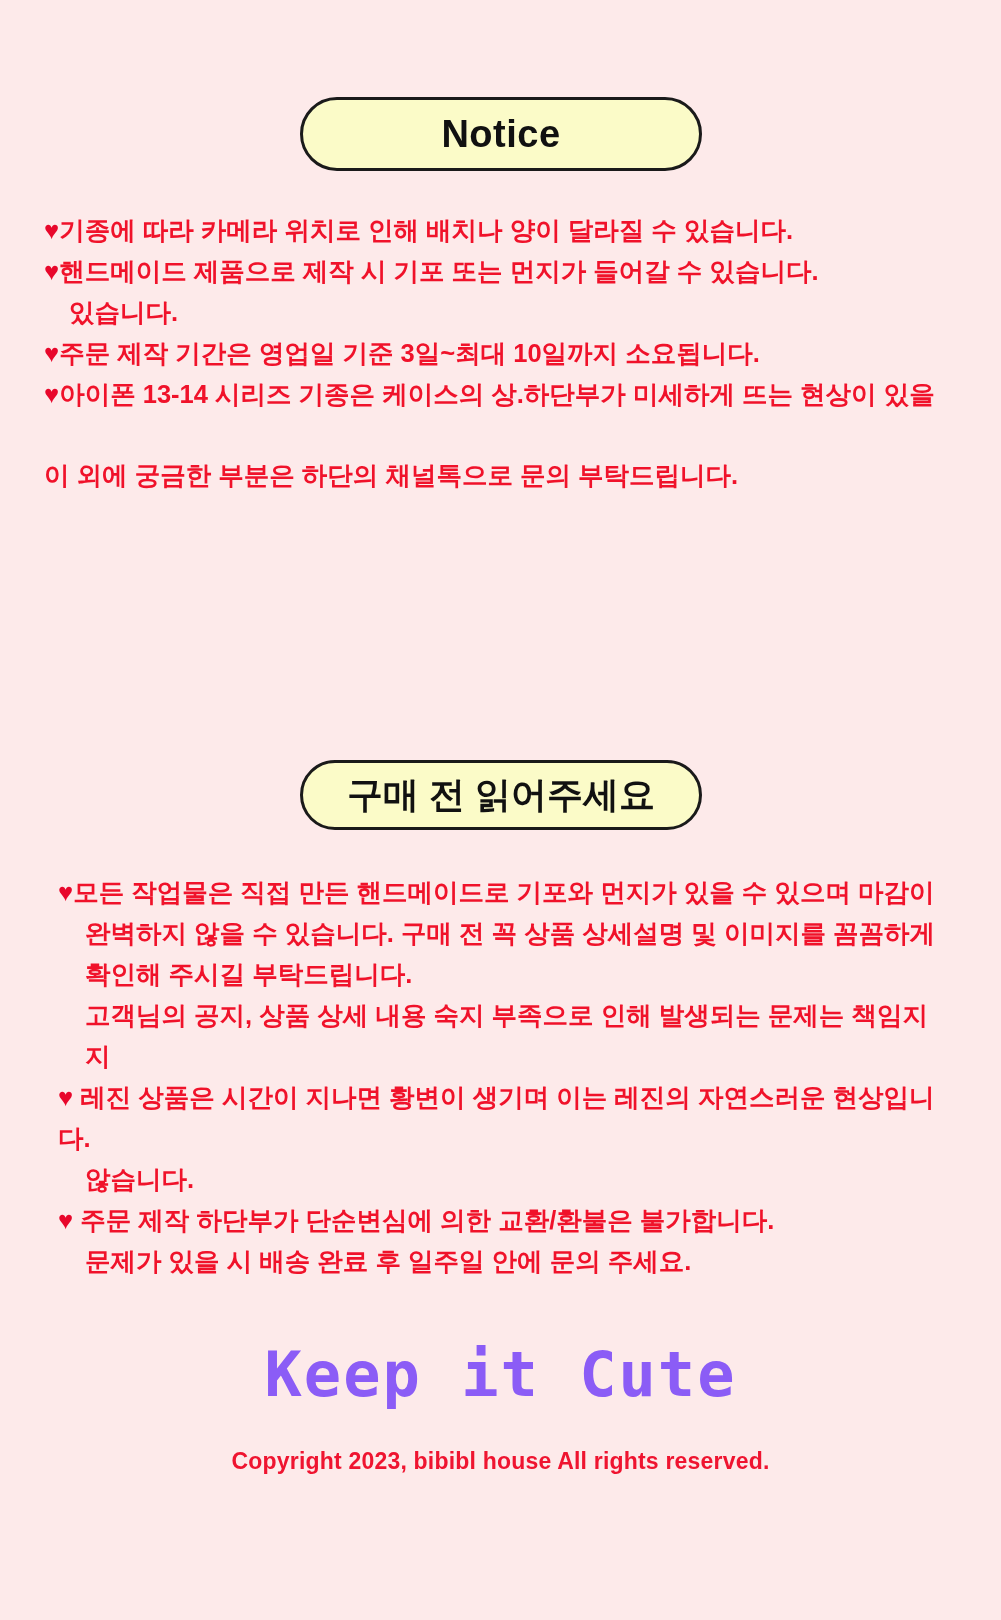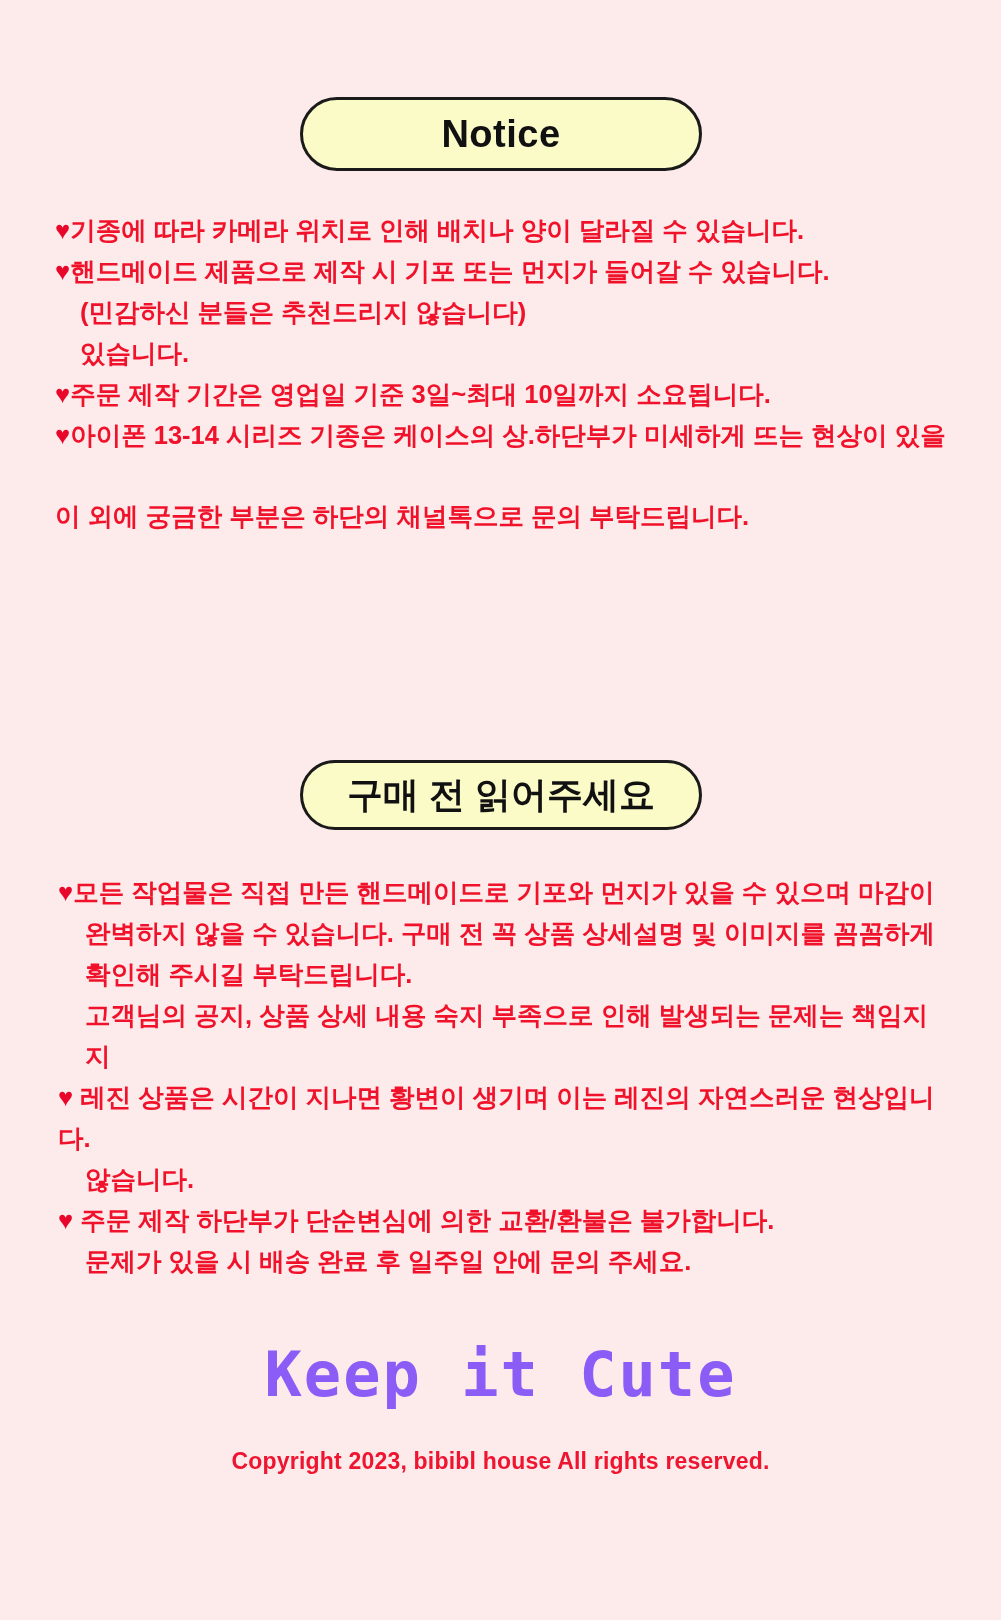--- a/index.html
+++ b/index.html
@@ -57,21 +57,21 @@
 
   
   .block {
     position: absolute;
     color: #f0122a;
     font-size: 25.5px;
     line-height: 41px;
     font-weight: 600;
   }
   .block-notice {
-    left: 55px;
+    left: 44px;
     top: 210px;
     width: 900px;
   }
   .block-read {
     left: 58px;
     top: 872px;
     width: 890px;
   }
 
   .line {
@@ -124,21 +124,20 @@
 
 <div class="page">
 
   <div class="pill pill-notice">
     <span>Notice</span>
   </div>
 
   <div class="block block-notice">
     <span class="line"><span class="heart">♥</span><span>기종에 따라 카메라 위치로 인해 배치나 양이 달라질 수 있습니다.</span></span>
     <span class="line"><span class="heart">♥</span><span>핸드메이드 제품으로 제작 시 기포 또는 먼지가 들어갈 수 있습니다.</span></span>
-    <span class="line indent"><span>(민감하신 분들은 추천드리지 않습니다)</span></span>
     <span class="line indent"><span>있습니다.</span></span>
     <span class="line"><span class="heart">♥</span><span>주문 제작 기간은 영업일 기준 3일~최대 10일까지 소요됩니다.</span></span>
     <span class="line"><span class="heart">♥</span><span>아이폰 13-14 시리즈 기종은 케이스의 상.하단부가 미세하게 뜨는 현상이 있을</span></span>
     <span class="line gap-before">이 외에 궁금한 부분은 하단의 채널톡으로 문의 부탁드립니다.</span>
   </div>
 
   <div class="pill pill-read">
     <span>구매 전 읽어주세요</span>
   </div>
 

